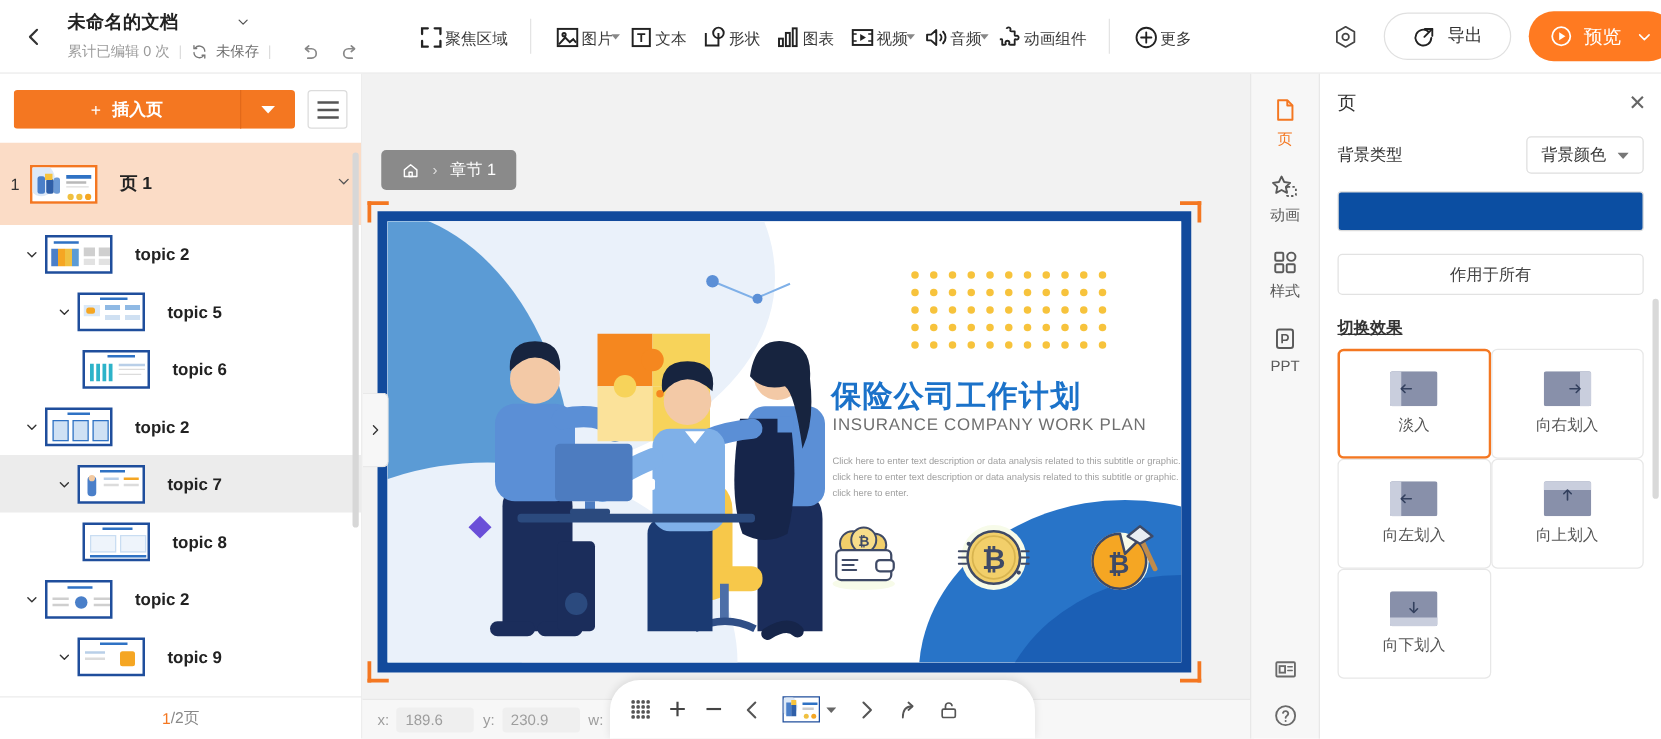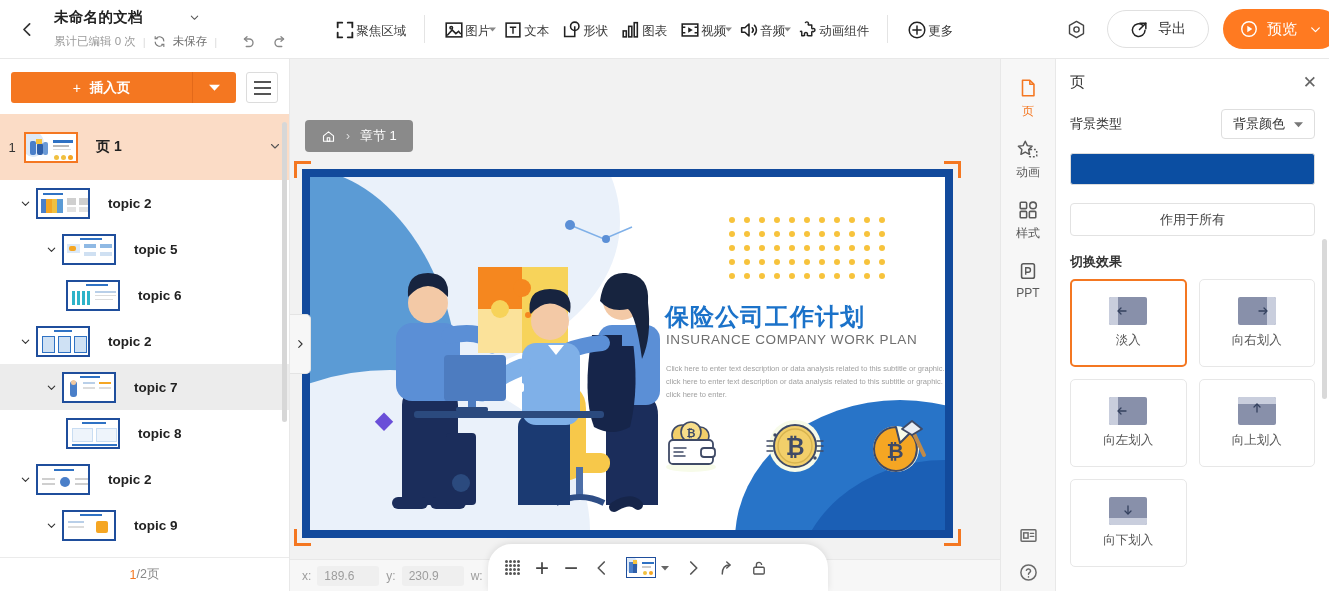--- a/index.html
+++ b/index.html
@@ -228,22 +228,22 @@
   }
   .rp-select svg { width: 9px; height: 9px; }
   .color-swatch {
     margin: 14px 14px 0 14px; height: 32px; border-radius: 3px; border: 1px solid #dcdcdc;
     background: #0b4ea2; cursor: pointer;
   }
   .apply-all {
     margin: 18px 14px 0 14px; height: 33px; border: 1px solid #e2e2e2; border-radius: 4px;
     display: flex; align-items: center; justify-content: center; font-size: 13px; color: #444; cursor: pointer;
   }
-  .rp-section { margin: 17px 14px 8px 14px; font-size: 13px; font-weight: bold; color: #333; }
-  .trans-grid { display: grid; grid-template-columns: 1fr 1fr; gap: 12px; padding: 0 14px; }
+  .rp-section { margin: 17px 14px 8px 14px; font-size: 13px; font-weight: bold; color: #333; text-decoration: underline; }
+  .trans-grid { display: grid; grid-template-columns: 1fr 1fr; padding: 0 14px; }
   .trans-card {
     height: 88px; border: 1px solid #e7e7e7; border-radius: 5px; background: #fff;
     display: flex; flex-direction: column; align-items: center; justify-content: center; gap: 7px; cursor: pointer;
   }
   .trans-card.active { border: 2px solid #f47721; }
   .trans-ico { width: 38px; height: 28px; position: relative; border-radius: 2px; overflow: hidden; }
   .trans-label { font-size: 12.5px; color: #555; }
   .rp-scroll { position: absolute; right: 2px; top: 180px; width: 5px; height: 160px; background: #d9d9d9; border-radius: 3px; }
 </style>
 </head>

